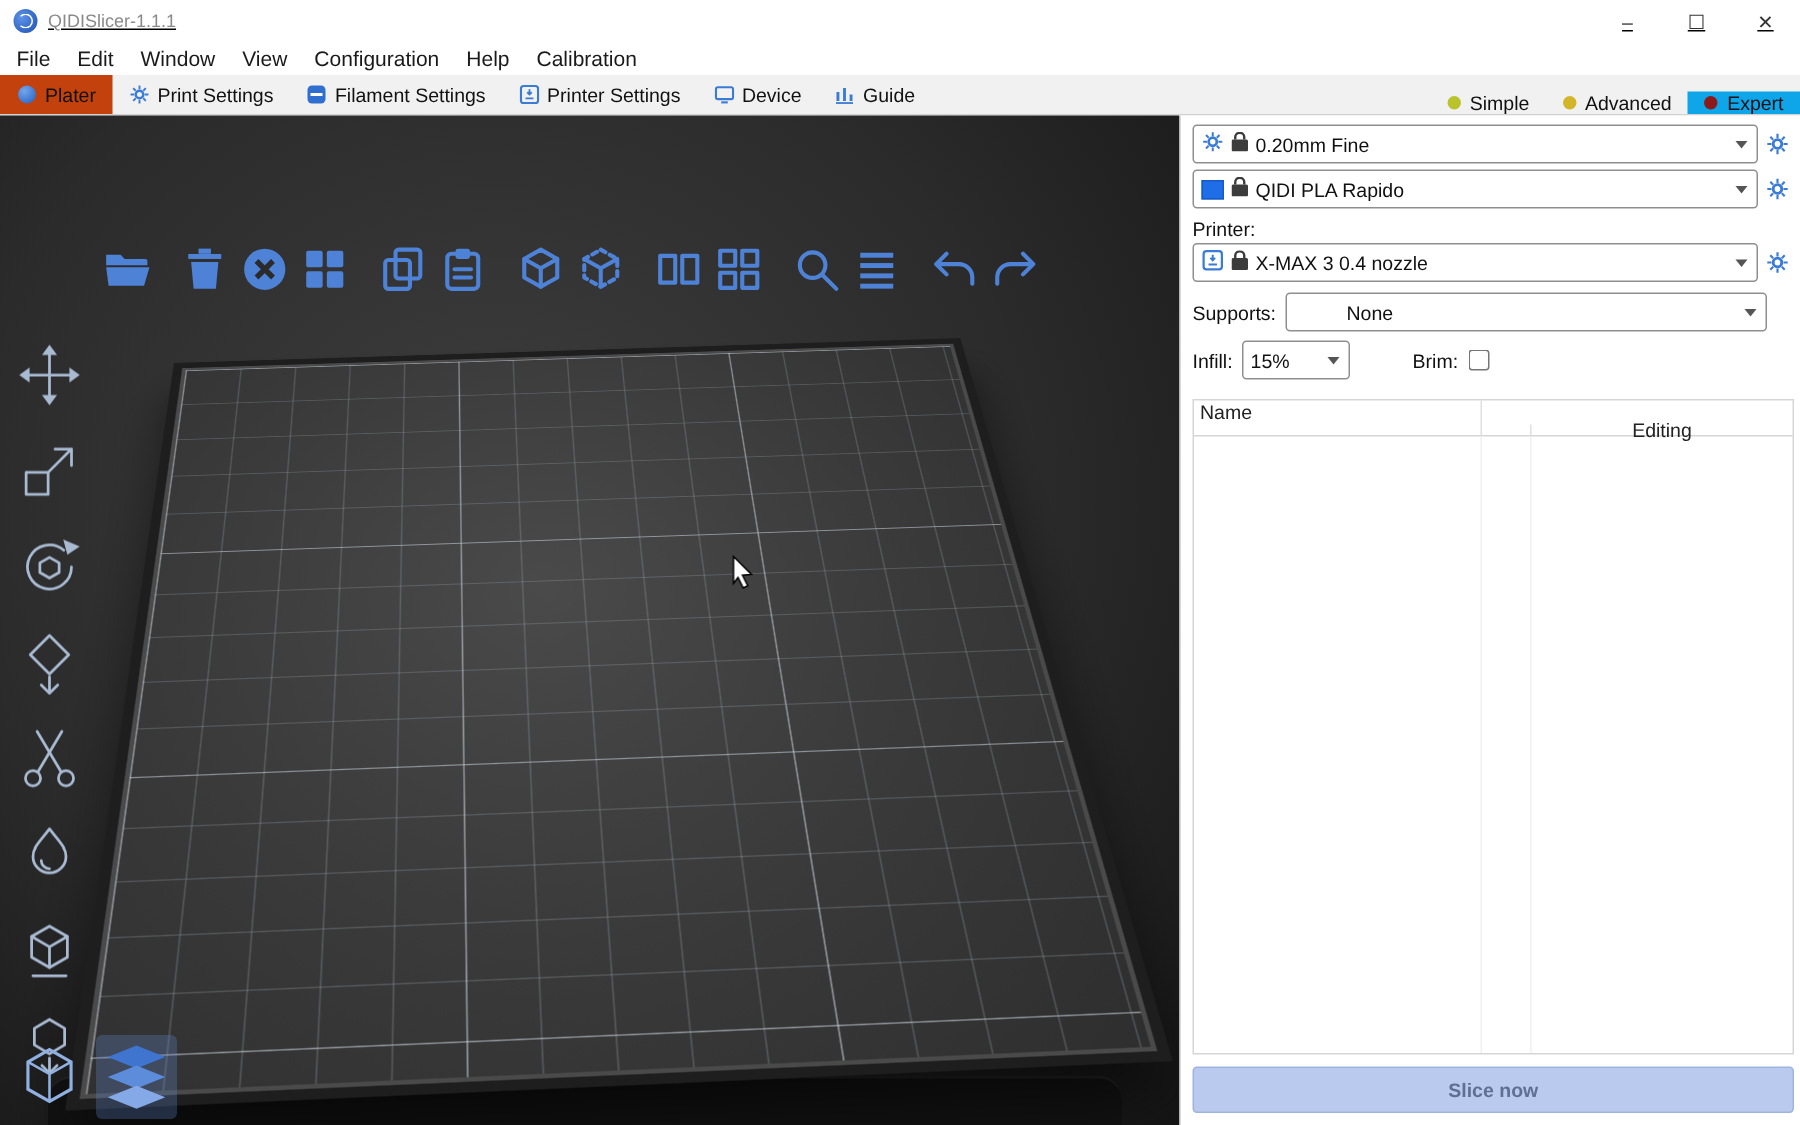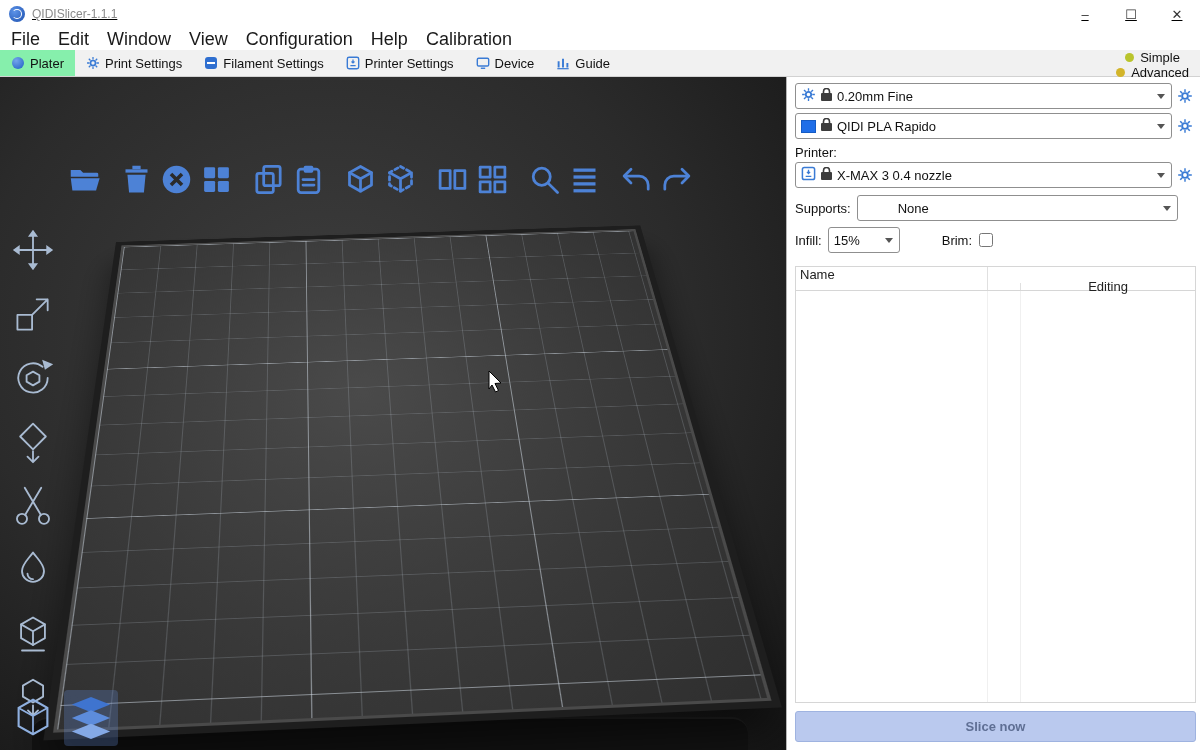--- a/index.html
+++ b/index.html
@@ -11,32 +11,32 @@
   .app-logo { width:16px; height:16px; border-radius:50%; margin:0 7px 0 9px;
               background:radial-gradient(circle at 35% 35%, #5d93e8, #1b4fae); position:relative; }
   .app-logo::after { content:""; position:absolute; left:3px; top:3px; width:8px; height:8px;
               border:1.5px solid #fff; border-radius:50%; border-left-color:transparent; }
   .title-text { font-size:12px; color:#8a8a8a; }
   .win-controls { margin-left:auto; display:flex; height:100%; }
   .win-btn { width:46px; height:100%; display:flex; align-items:center; justify-content:center;
              font-size:13px; color:#333; cursor:default; }
 
   
-  .menubar { height:22px; display:flex; align-items:center; background:#fff; font-size:18px; color:#1a1a1a; padding-left:2px; flex:none; }
+  .menubar { height:22px; display:flex; align-items:center; background:#fff; font-size:14px; color:#1a1a1a; padding-left:2px; flex:none; }
   .menu-item { padding:2px 9px; }
 
   
   .tabbar { height:27px; background:#f1f1f1; border-bottom:1px solid #d2d2d2; display:flex; align-items:stretch; font-size:13px; color:#111; flex:none; }
   .tab { display:flex; align-items:center; gap:5px; padding:0 11px; }
-  .tab.selected { background:#86efac; }
+  .tab.selected { background:#c2410c; }
   .tab-ico { display:inline-flex; align-items:center; justify-content:center; width:14px; height:14px; }
   .sphere { width:12px; height:12px; border-radius:50%; background:radial-gradient(circle at 35% 30%, #74a5ec, #1d5ec2); }
   .fil-sq { width:12px; height:12px; border-radius:3px; background:#2f6fd0; position:relative; }
   .fil-sq::after { content:""; position:absolute; left:2px; top:5px; width:8px; height:2px; background:#fff; }
-  .mode-group { margin-left:auto; display:flex; align-items:center;flex-direction:column; }
+  .mode-group { margin-left:auto; display:flex; align-items:flex-end; }
   .mode { display:flex; align-items:center; gap:6px; padding:0 11px; }
   .mode.selected { background:#0ea5e9; }
   .dot { width:9px; height:9px; border-radius:50%; }
   .dot-simple { background:#b9c42c; }
   .dot-advanced { background:#d3b52a; }
   .dot-expert { background:#8c1a1a; }
 
   
   .main { flex:1; display:flex; min-height:0; }
 

